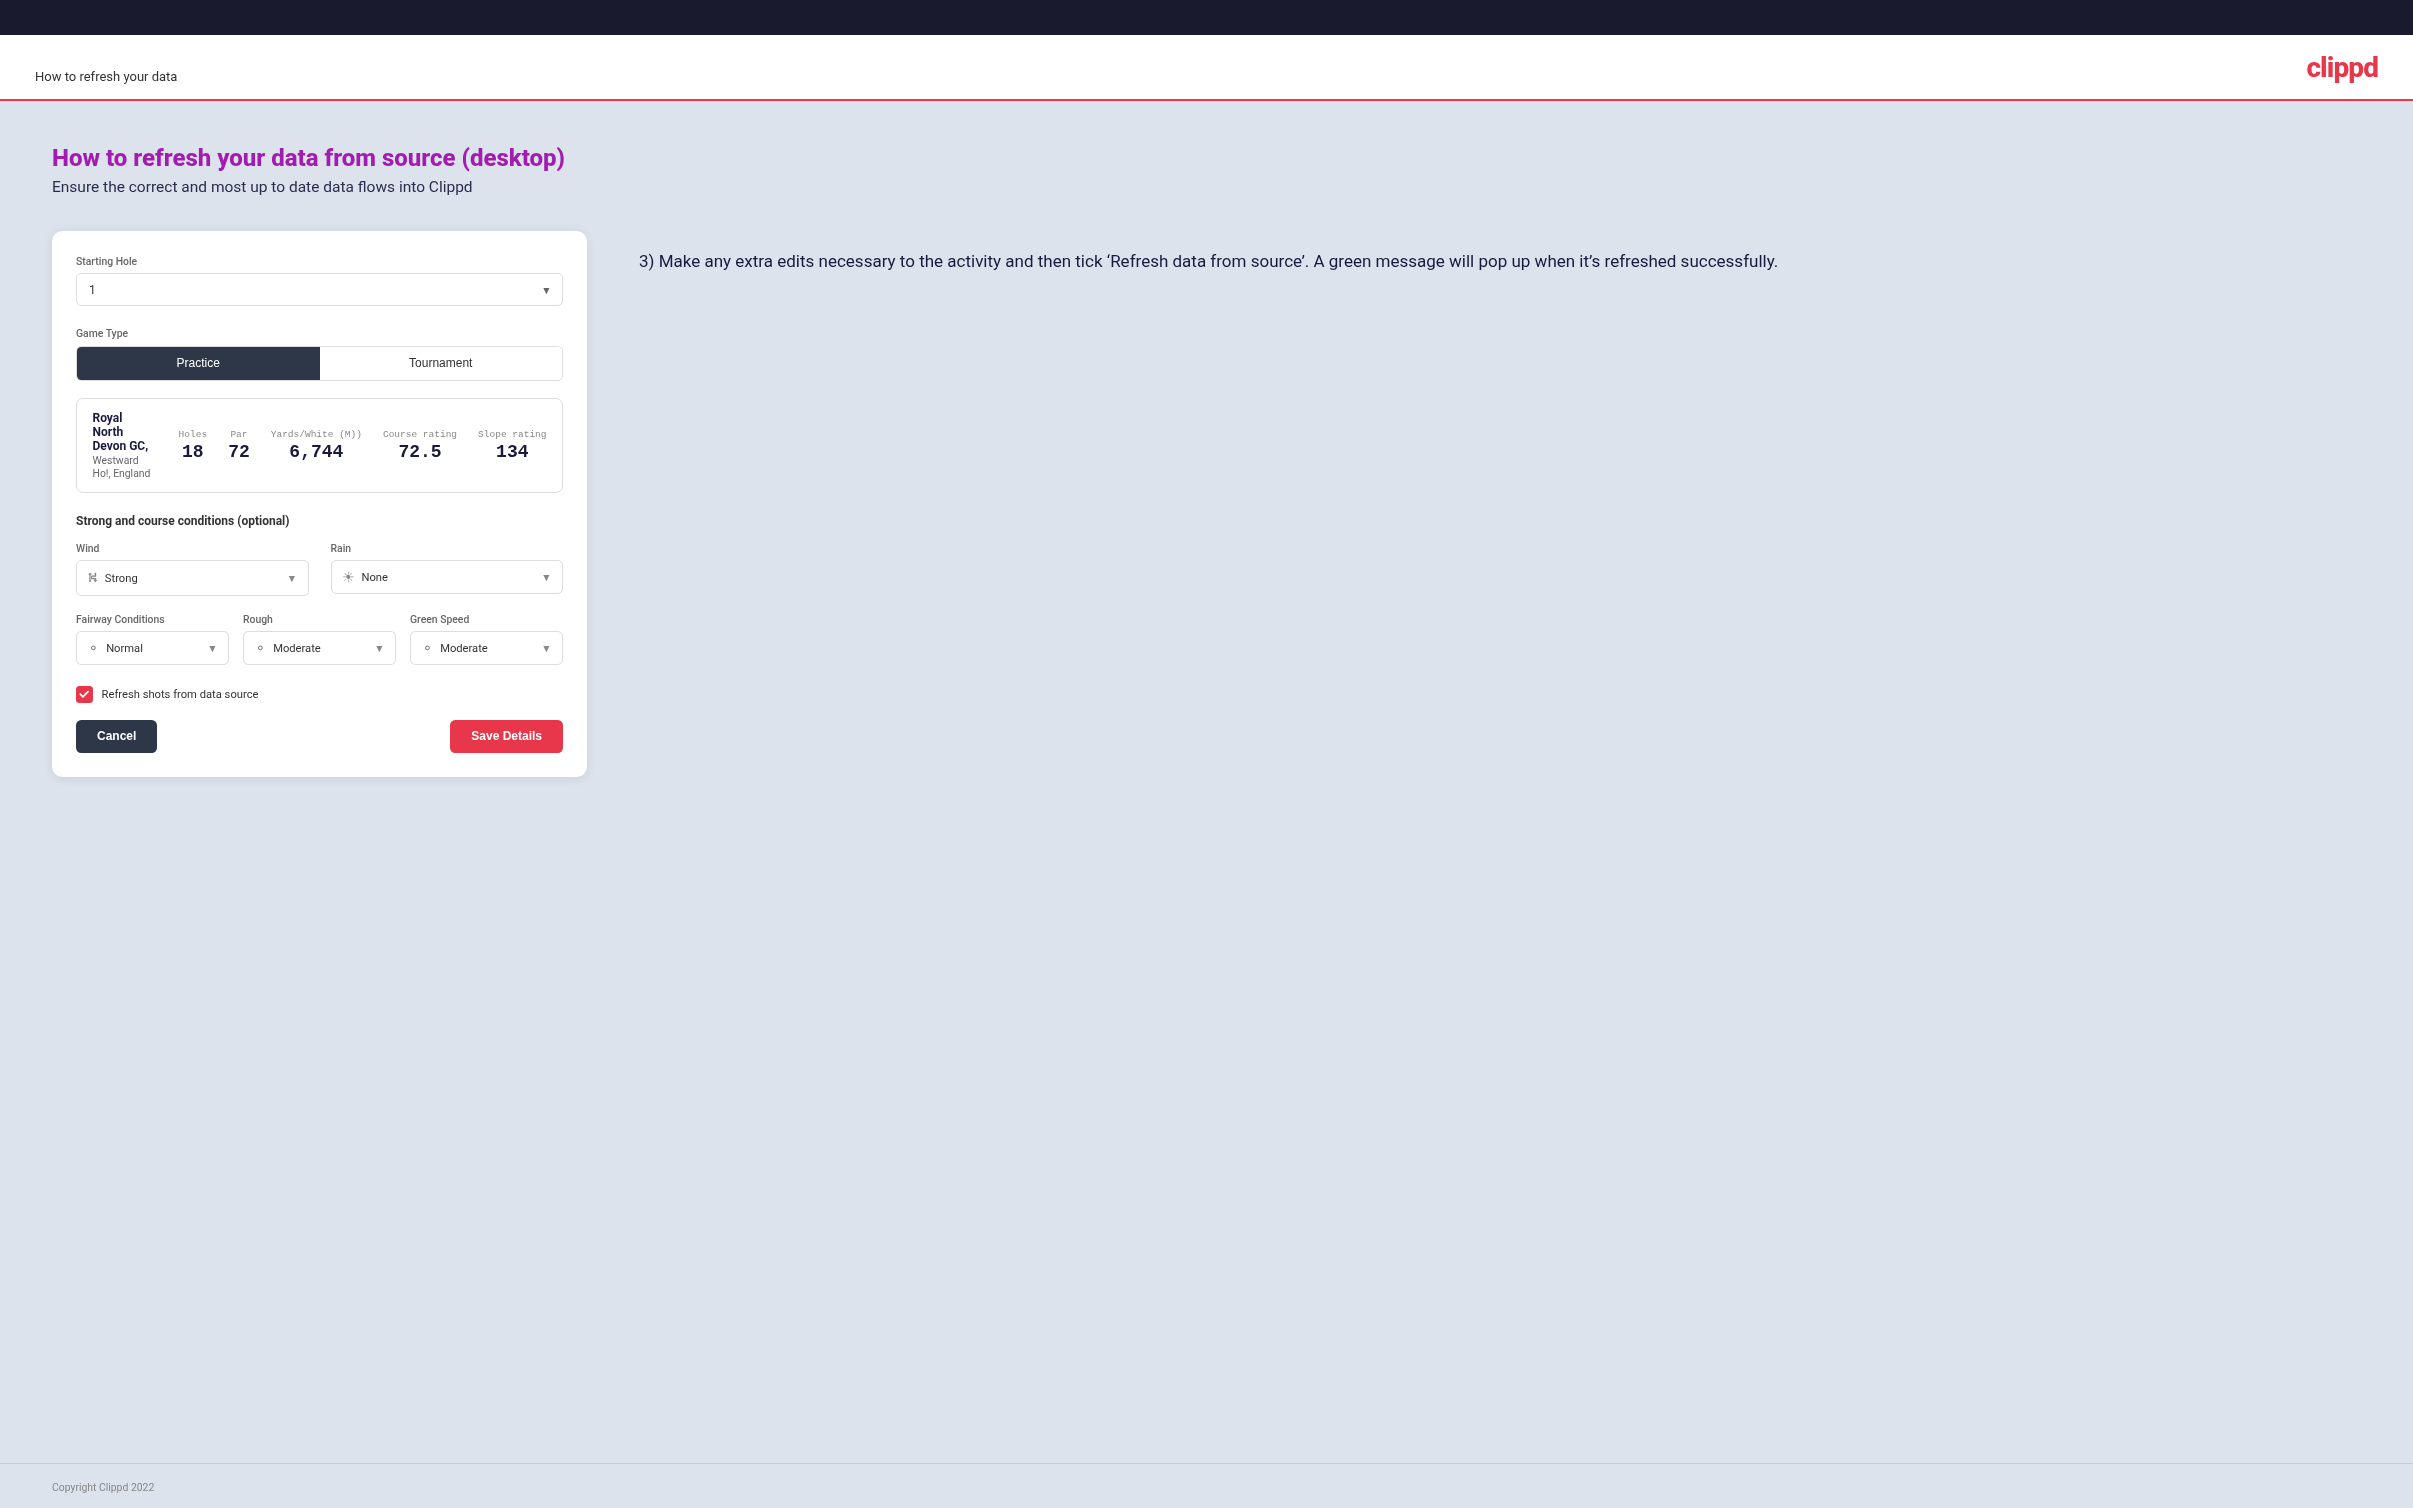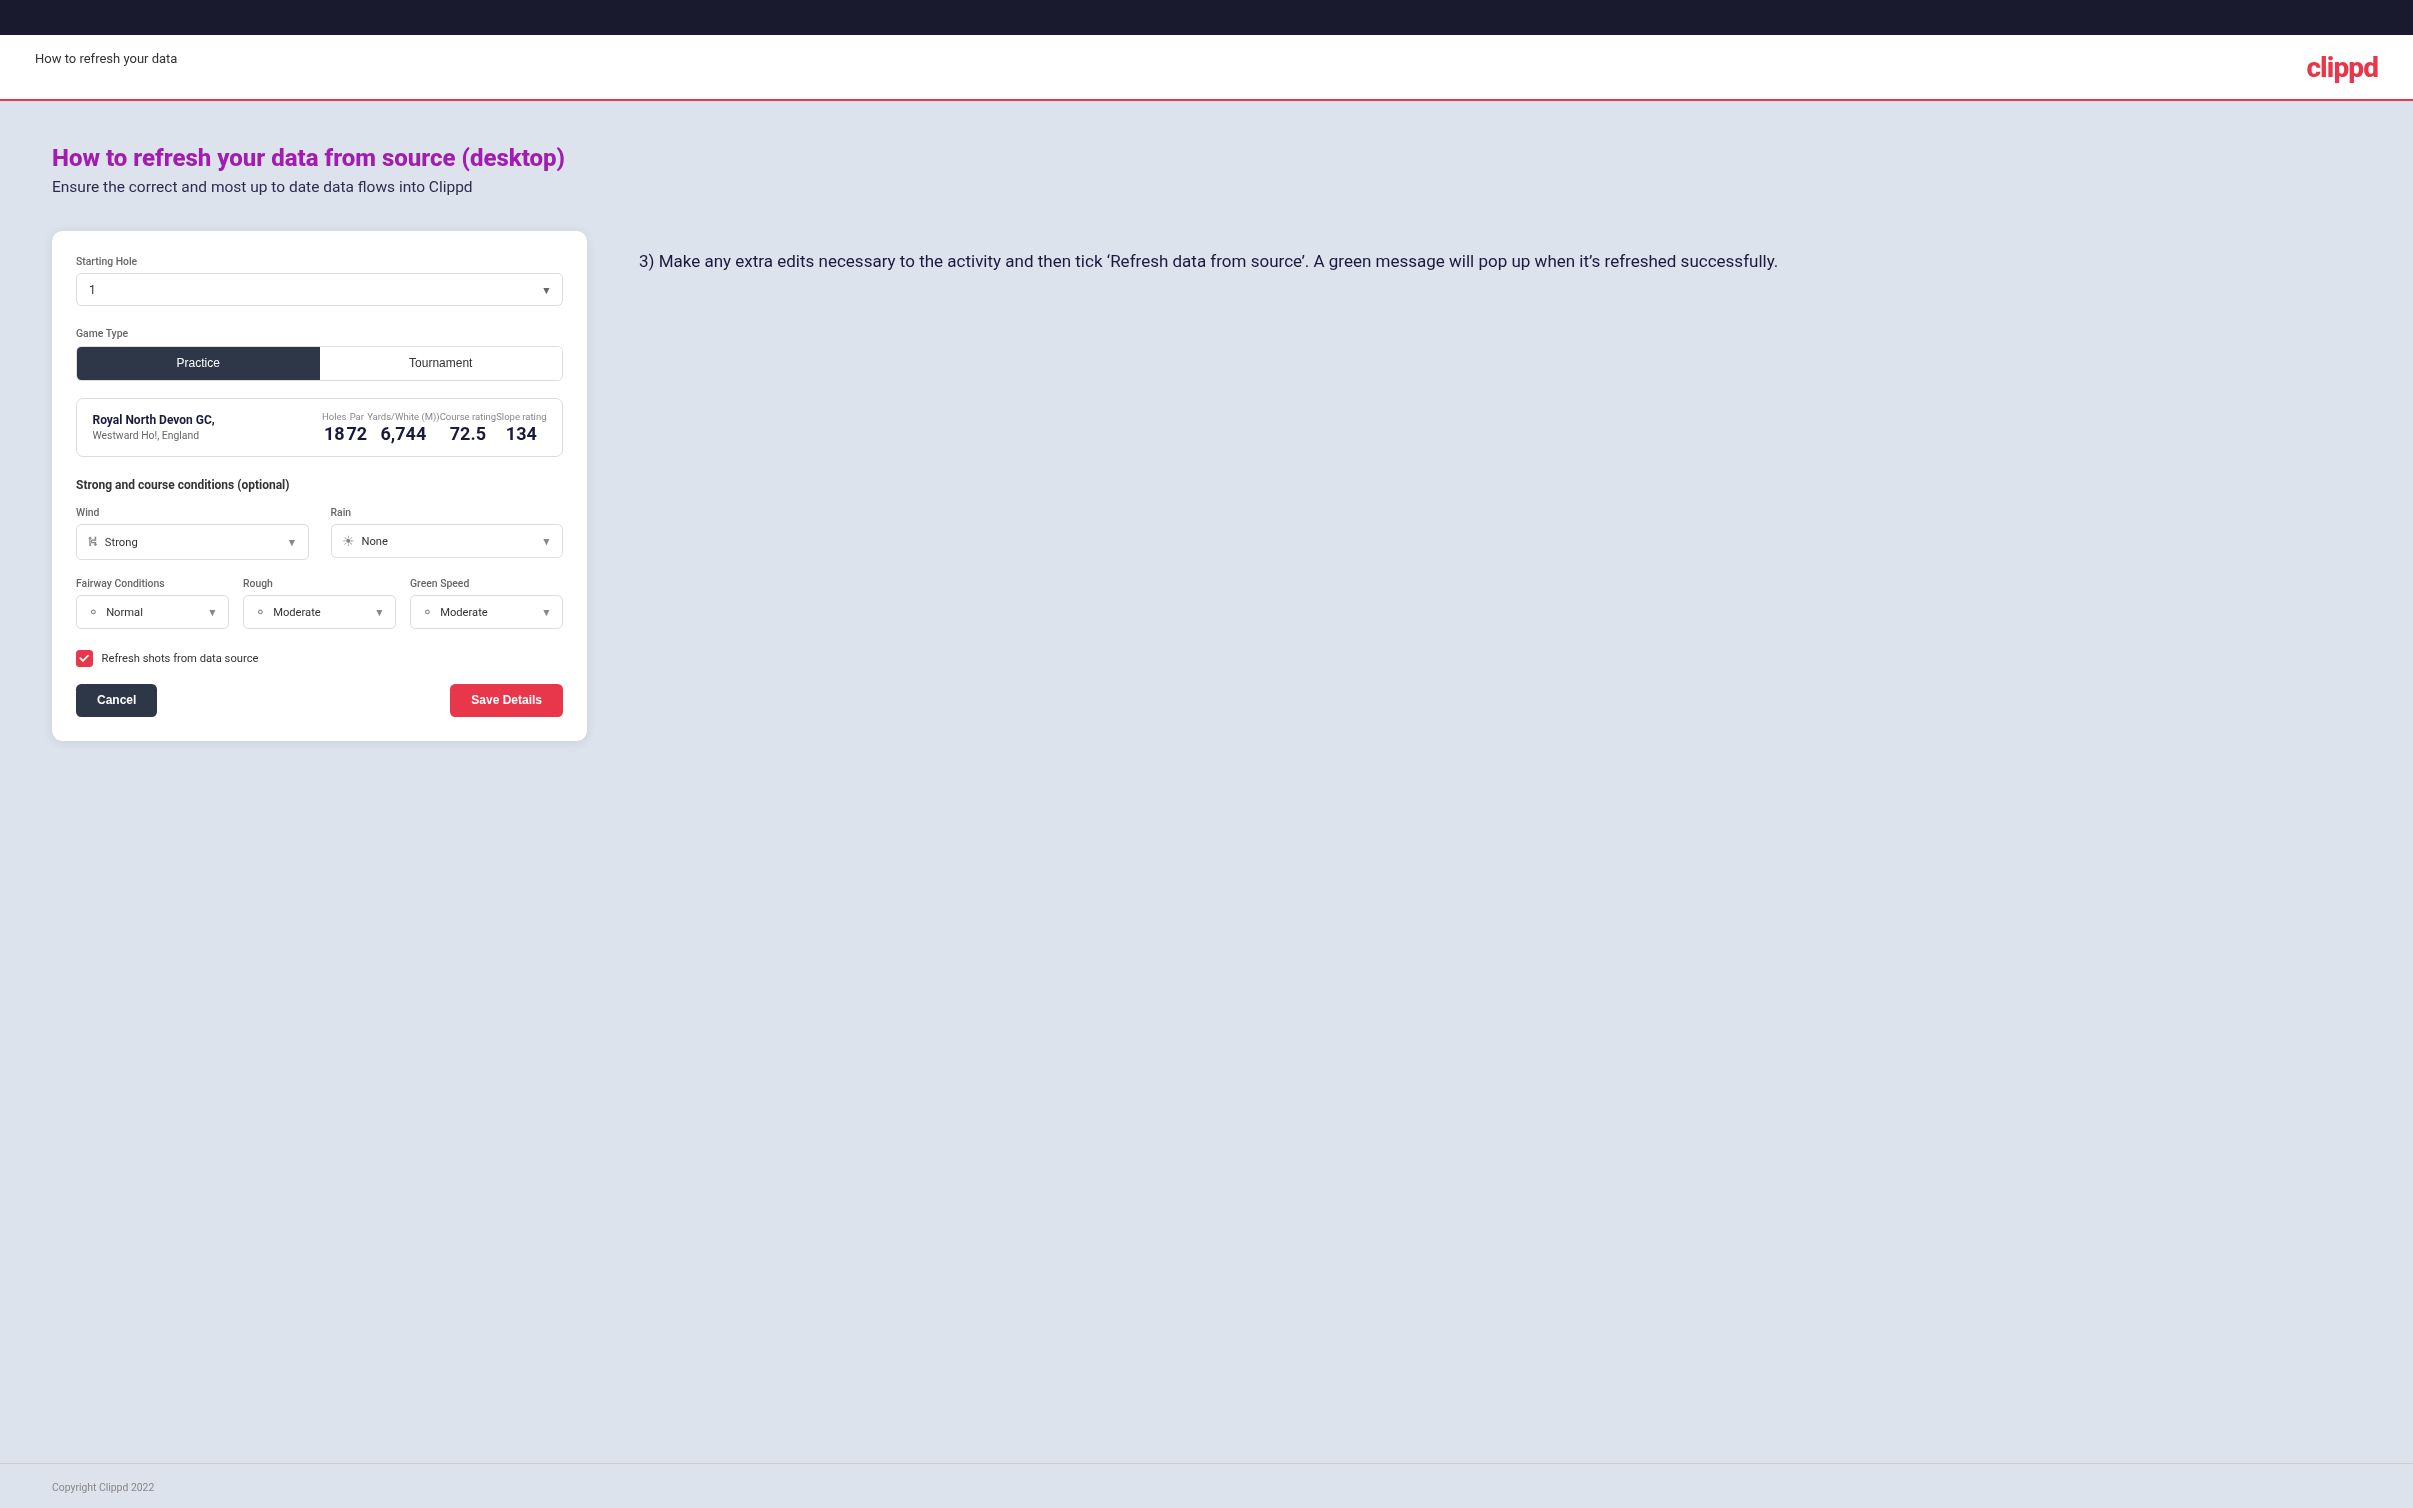--- a/index.html
+++ b/index.html
@@ -12,21 +12,21 @@
     }
     .top-bar {
       background: #1a1a2e;
       height: 35px;
       flex-shrink: 0;
     }
     .header {
       background: #ffffff;
       padding: 15.5px 35px;
       display: flex;
-      align-items: flex-start;
+      align-items: flex-end;
       justify-content: space-between;
       border-bottom: 2.6px solid #e8374a;
     }
     .header-title {
       font-size: 13px;
       color: #333;
       font-weight: 400;
     }
     .logo {
       font-size: 28px;
@@ -141,20 +141,22 @@
       font-weight: 700;
       color: #1a1a3e;
     }
     .course-location {
       font-size: 10.4px;
       color: #666;
       margin-top: 1.7px;
     }
     .course-stats {
       display: flex;
+      gap: 21px;
+      font-family: Liberation Mono, monospace;
     }
     .stat-item {
       text-align: center;
     }
     .stat-label {
       font-size: 9.5px;
       color: #888;
       margin-bottom: 1.7px;
     }
     .stat-value {

